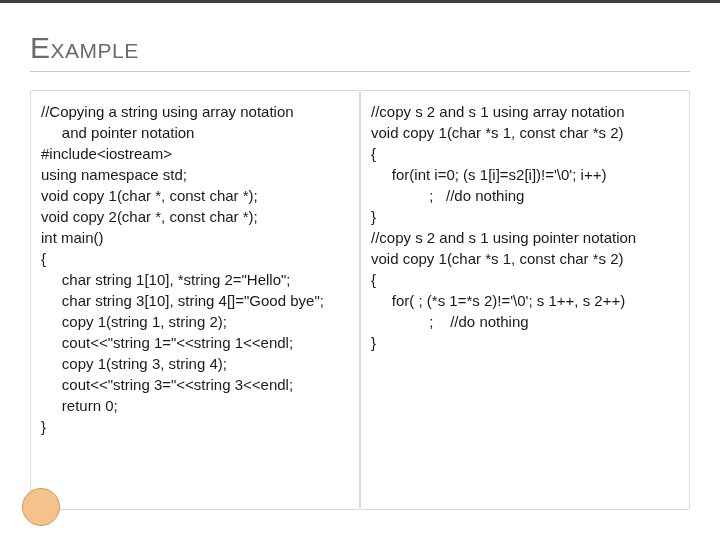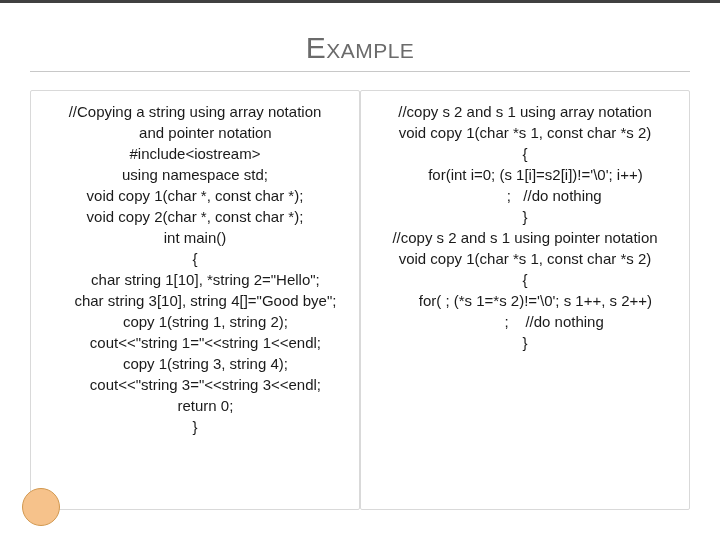--- a/index.html
+++ b/index.html
@@ -1,15 +1,15 @@
 <!DOCTYPE html>
 <html><head>
 <meta charset="utf-8">
 <style>
-  * { box-sizing: border-box; margin: 0; padding: 0; text-align: center; }
+  * { box-sizing: border-box; margin: 0; padding: 0; }
   html, body { width: 720px; height: 540px; background: #f7f7f7; font-family: Arial, Helvetica, sans-serif; }
   .slide {
     position: relative;
     width: 720px;
     height: 540px;
     background: #ffffff;
     border-top: 3px solid #404040;
     padding: 28px 30px 18px 30px;
   }
   .title {

